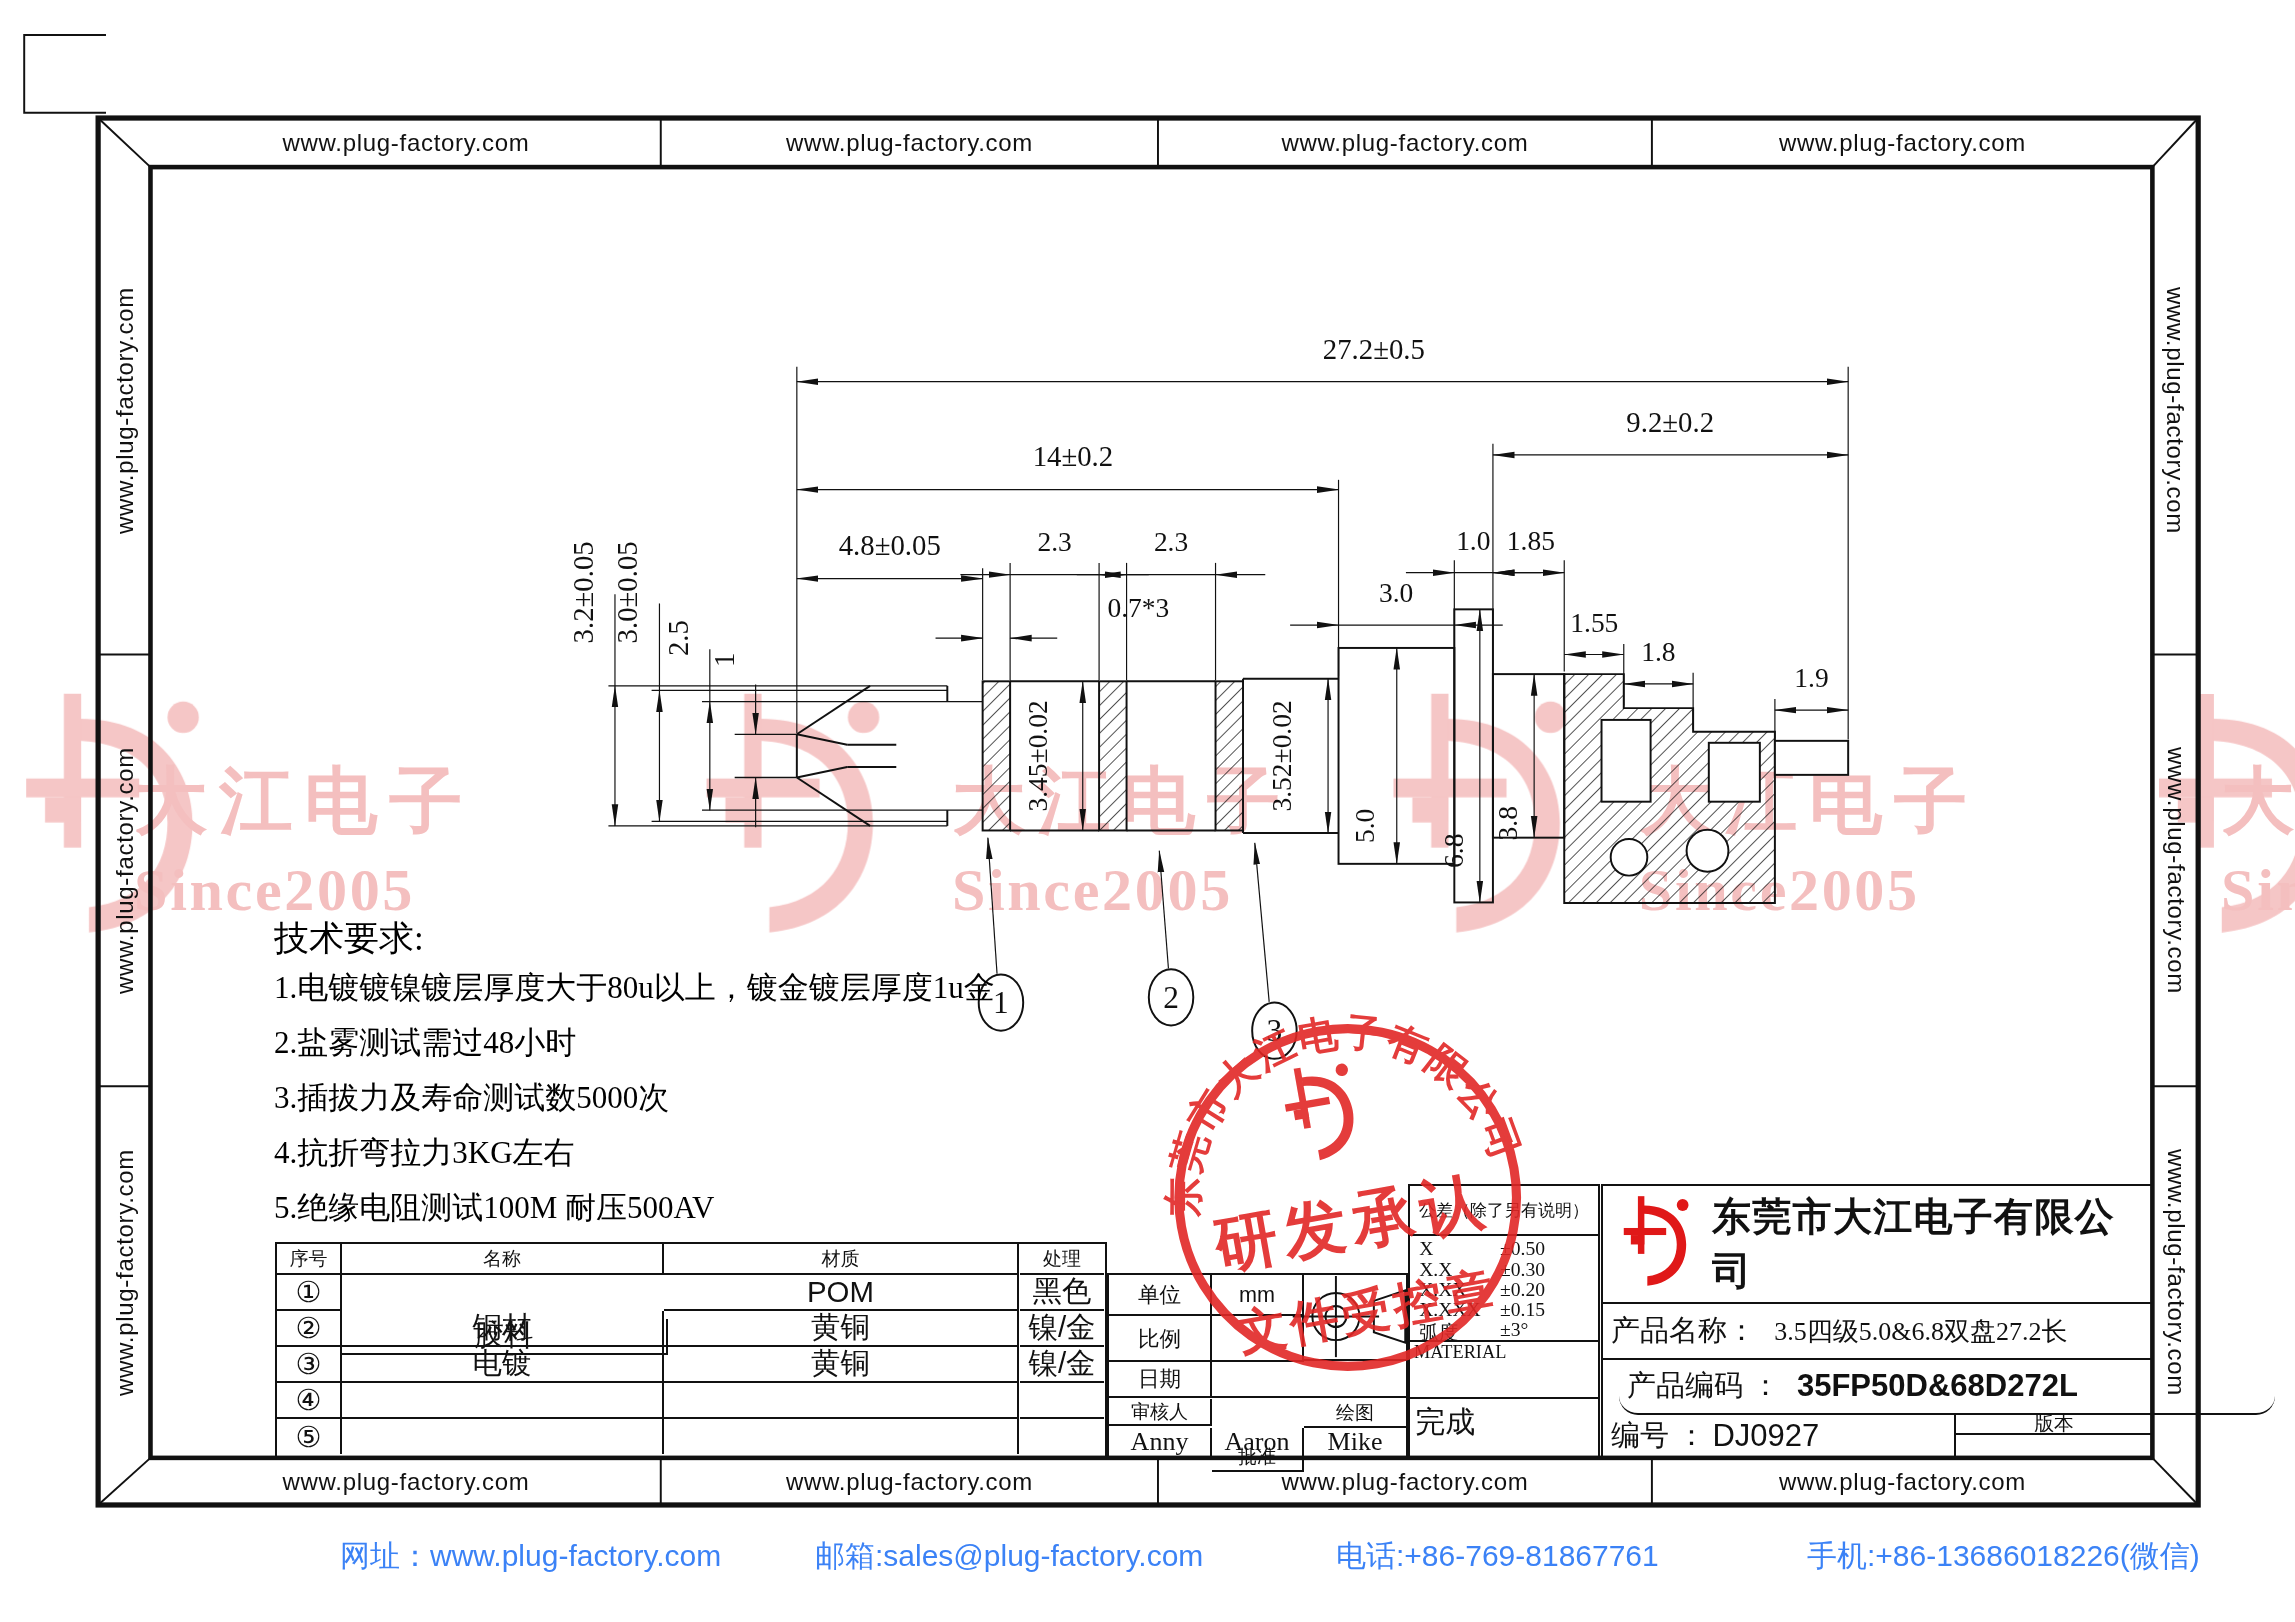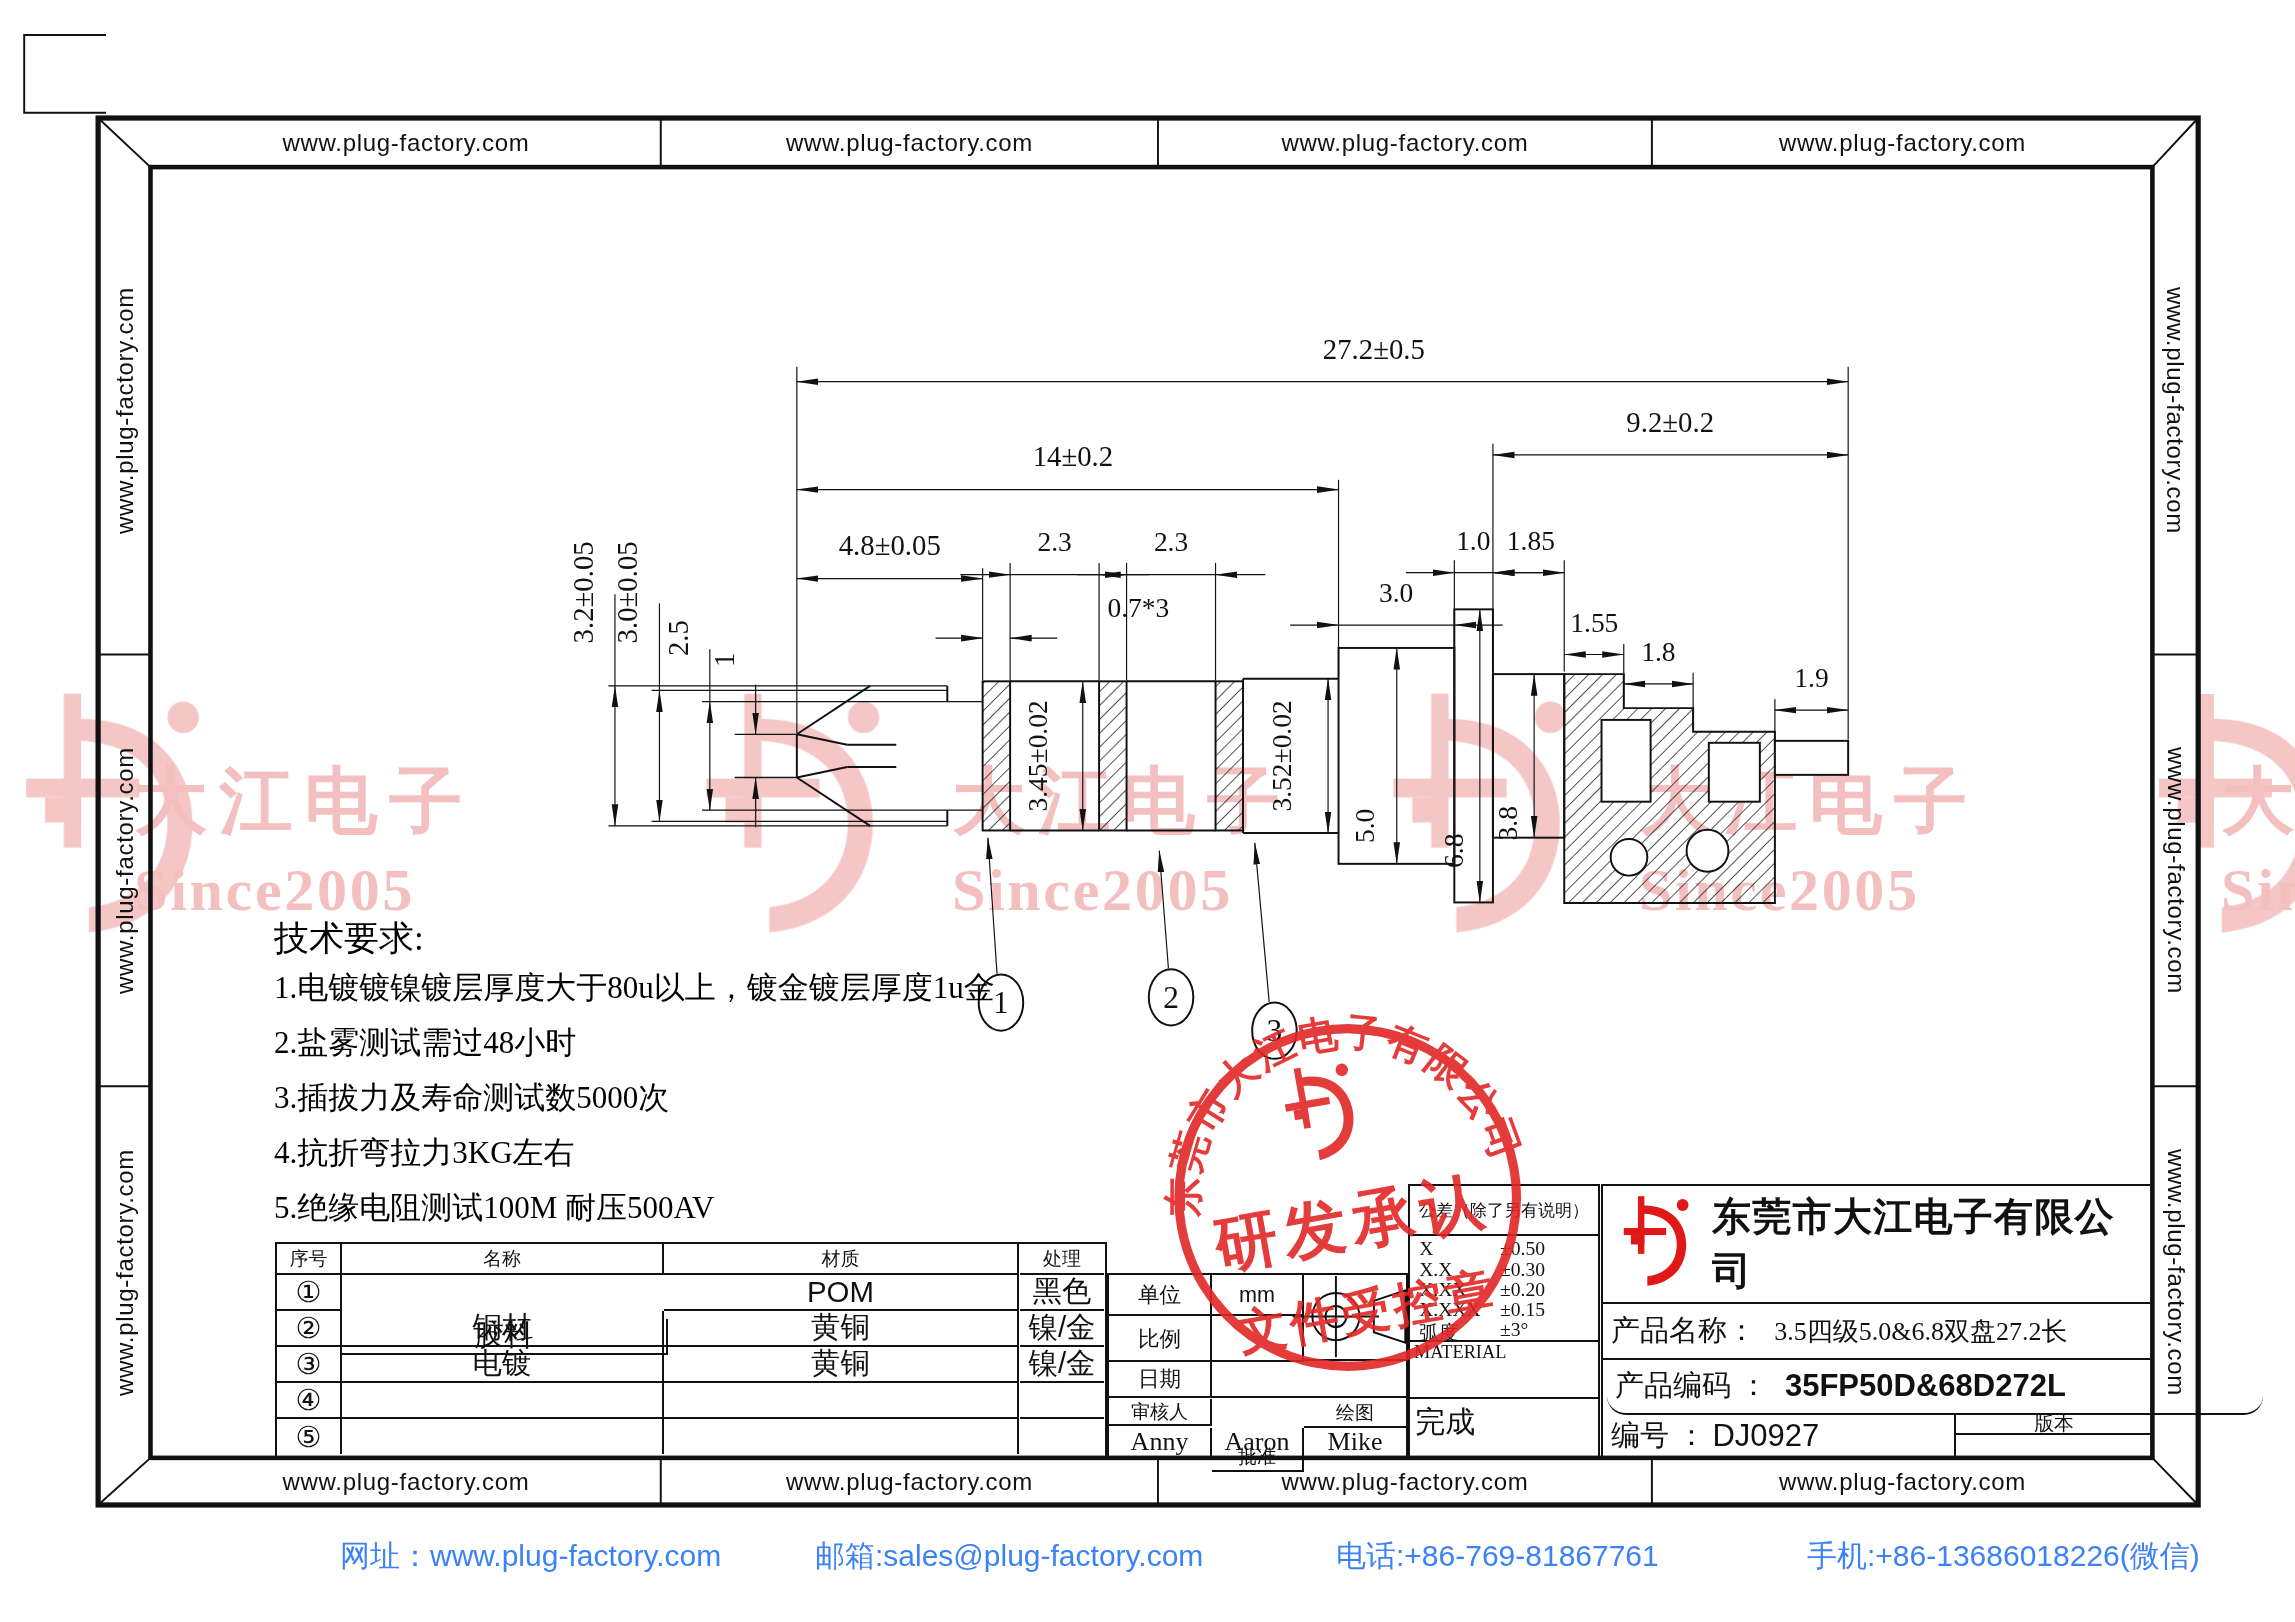--- a/index.html
+++ b/index.html
@@ -347,21 +347,21 @@
   <div class="cell lft top" style="left:0;top:154px;width:188px;height:57px;border-width:2px 0 0 0;font-size:18.3px;font-family:'Liberation Serif','DejaVu Serif',serif;padding-left:3.9px;">MATERIAL</div>
   <div class="cell lft top" style="left:0;top:211px;width:188px;height:59px;border-width:2px 0 0 0;font-size:30px;padding:2.6px 0 0 5.2px;">完成</div>
 </div>
 
 <div class="abs lay2" style="left:1601px;top:1184px;width:552px;height:274px;box-sizing:border-box;border:2px solid #111;">
   <div class="cell lft" style="left:0;top:0;width:548px;height:118px;border-width:0 0 2px 0;padding-left:109px;font-size:39px;font-weight:bold;letter-spacing:1.3px;">东莞市大江电子有限公司</div>
   <div class="cell lft" style="left:0;top:118px;width:548px;height:56px;border-width:0 0 2px 0;">
     <span style="font-size:29px;margin-left:7.9px;">产品名称：</span>
     <span style="font-size:26px;margin-left:18.3px;font-family:'Liberation Serif','DejaVu Serif',serif;">3.5四级5.0&amp;6.8双盘27.2长</span>
   </div>
-  <div class="cell lft" style="left:4px;top:173px;width:656px;height:56px;border-width:0 0 2px 0;border-radius:19px;">
+  <div class="cell lft" style="left:16px;top:173px;width:656px;height:56px;border-width:0 0 2px 0;border-radius:19px;">
     <span style="font-size:29px;margin-left:7.9px;">产品编码 ：</span>
     <span style="font-size:31px;margin-left:17px;font-weight:bold;">35FP50D&amp;68D272L</span>
   </div>
   <div class="cell lft" style="left:0;top:229px;width:353px;height:41px;border-width:0 2px 0 0;">
     <span style="font-size:29px;margin-left:7.9px;">编号 ：</span>
     <span style="font-size:31px;margin-left:6.5px;">DJ0927</span>
   </div>
   <div class="cell" style="left:353px;top:229px;width:196px;height:19.6px;border-width:0 0 2px 0;font-size:19.6px;">版本</div>
   <div class="cell nb" style="left:353px;top:249px;width:196px;height:21px;"></div>
 </div>

